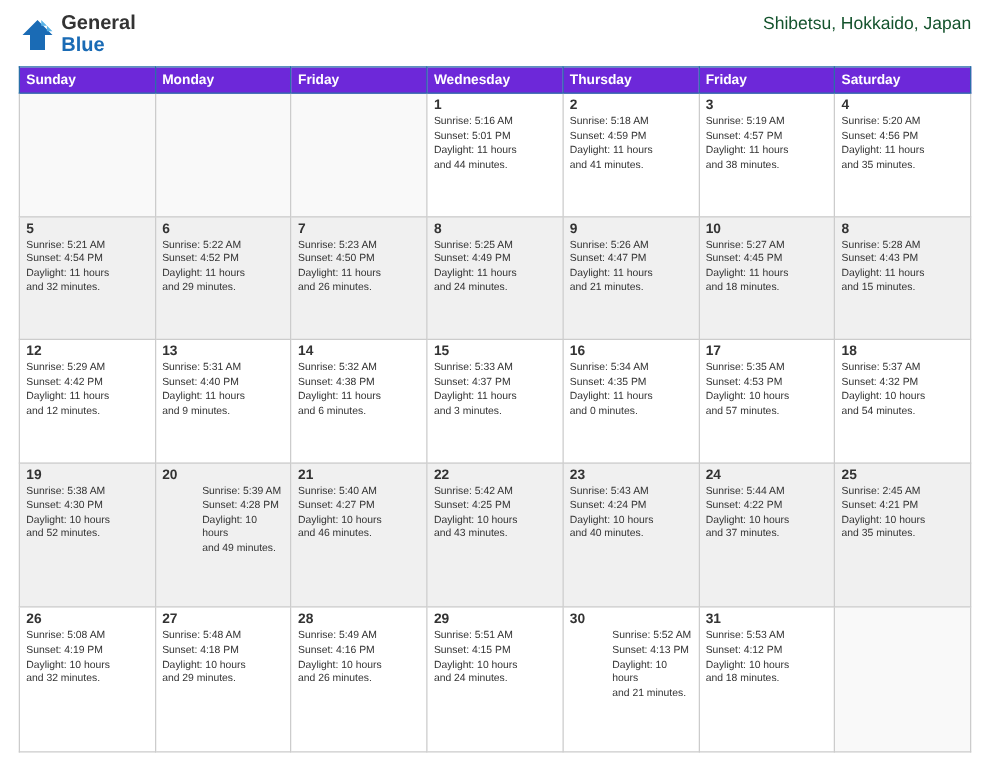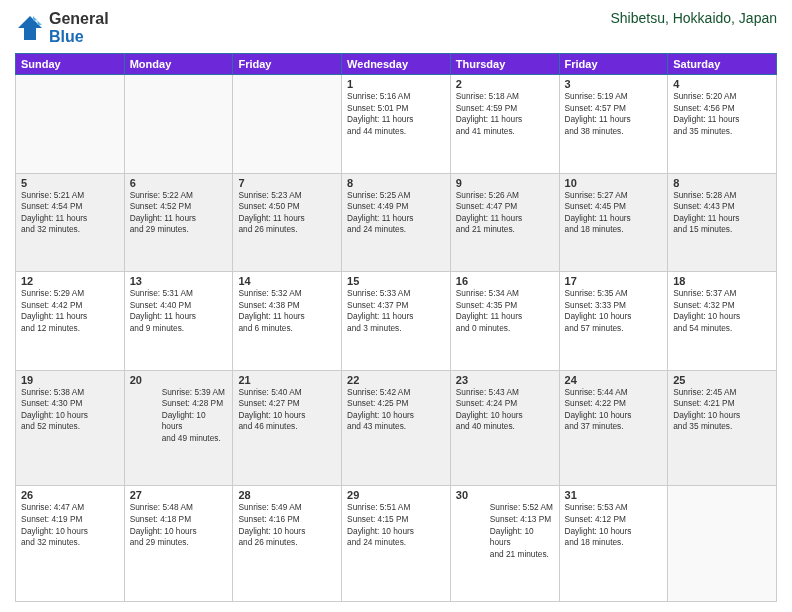--- a/index.html
+++ b/index.html
@@ -250,21 +250,21 @@
           <td>
             <span class="day-num">16</span>
             <div class="cell-info" style="white-space: pre-line;">Sunrise: 5:34 AM
 Sunset: 4:35 PM
 Daylight: 11 hours
 and 0 minutes.</div>
           </td>
           <td>
             <span class="day-num">17</span>
             <div class="cell-info" style="white-space: pre-line;">Sunrise: 5:35 AM
-Sunset: 3:33 PM
+Sunset: 4:53 PM
 Daylight: 10 hours
 and 57 minutes.</div>
           </td>
           <td>
             <span class="day-num">18</span>
             <div class="cell-info" style="white-space: pre-line;">Sunrise: 5:37 AM
 Sunset: 4:32 PM
 Daylight: 10 hours
 and 54 minutes.</div>
           </td>
@@ -316,21 +316,21 @@
             <span class="day-num">25</span>
             <div class="cell-info" style="white-space: pre-line;">Sunrise: 2:45 AM
 Sunset: 4:21 PM
 Daylight: 10 hours
 and 35 minutes.</div>
           </td>
         </tr>
         <tr>
           <td>
             <span class="day-num">26</span>
-            <div class="cell-info" style="white-space: pre-line;">Sunrise: 4:47 AM
+            <div class="cell-info" style="white-space: pre-line;">Sunrise: 5:08 AM
 Sunset: 4:19 PM
 Daylight: 10 hours
 and 32 minutes.</div>
           </td>
           <td>
             <span class="day-num">27</span>
             <div class="cell-info" style="white-space: pre-line;">Sunrise: 5:48 AM
 Sunset: 4:18 PM
 Daylight: 10 hours
 and 29 minutes.</div>

